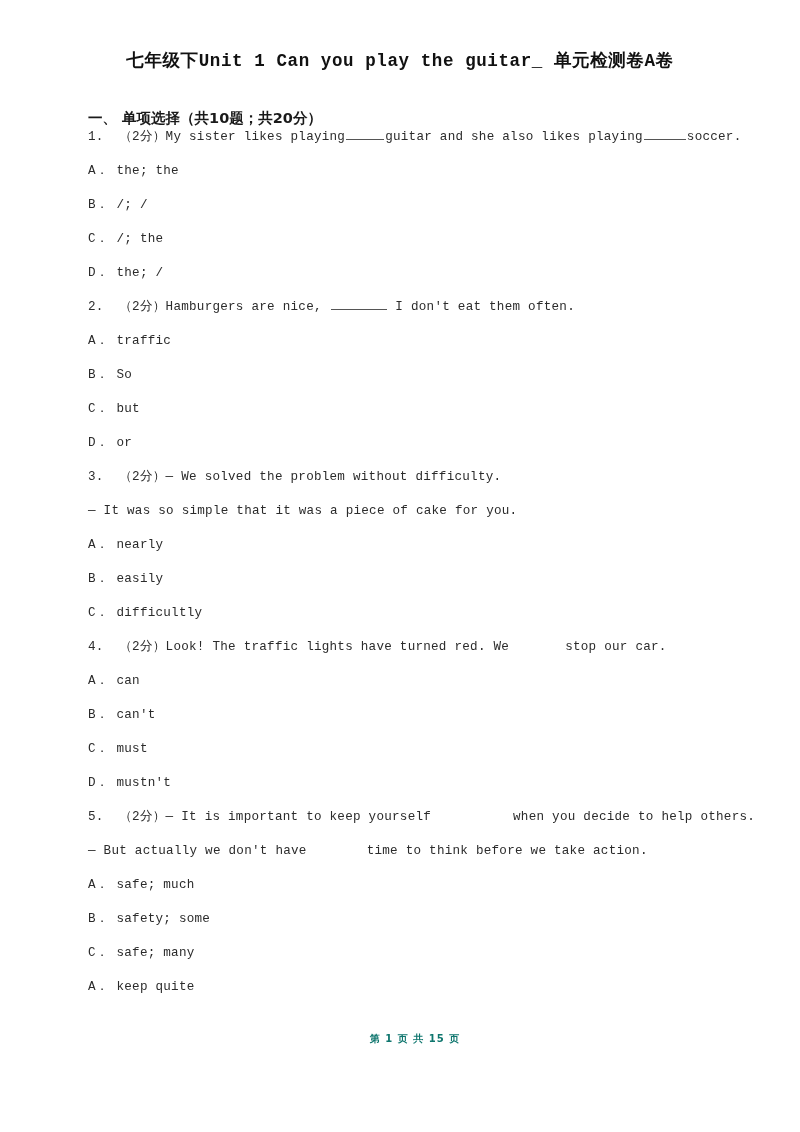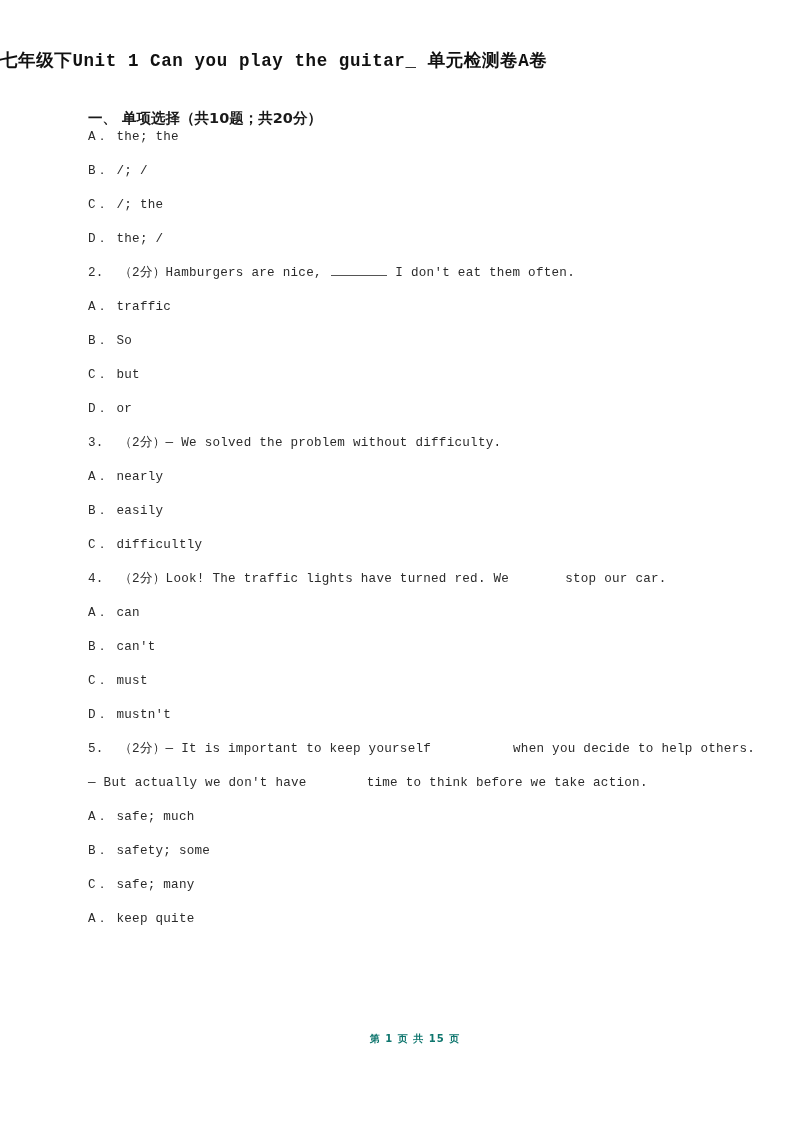--- a/index.html
+++ b/index.html
@@ -22,20 +22,21 @@
     width: 800px;
     height: 1132px;
     overflow: hidden;
   }
 
   .doc-title {
     position: absolute;
     top: 48px;
     left: 0;
     width: 800px;
+    text-align: center;
     font-family: "Liberation Mono", "DejaVu Sans Mono", monospace;
     font-size: 17.5px;
     font-weight: 700;
     letter-spacing: 0.6px;
     color: #111111;
     white-space: nowrap;
   }
 
   .section-header {
     position: absolute;
@@ -110,30 +111,32 @@
 </head>
 <body>
 
 <div class="page">
 
   <div class="doc-title">七年级下Unit 1 Can you play the guitar_ 单元检测卷A卷</div>
 
   <div class="section-header">一、  单项选择（共10题；共20分）</div>
 
   <div class="qa-flow" id="qa-flow">
+      <div class="q-line"><span class="qnum">1.</span>  <span class="marks">（2分）</span><span class="">My sister likes playing</span><span class="blank-ul" style="width: 38px;"></span><span class="">guitar and she also likes playing</span><span class="blank-ul" style="width: 42px;"></span><span class="">soccer.</span></div>
       <div class="opt-line"><span class="optlabel">A．</span> <span class="">the; the</span></div>
       <div class="opt-line"><span class="optlabel">B．</span> <span class="">/; /</span></div>
       <div class="opt-line"><span class="optlabel">C．</span> <span class="">/; the</span></div>
       <div class="opt-line"><span class="optlabel">D．</span> <span class="">the; /</span></div>
       <div class="q-line"><span class="qnum">2.</span>  <span class="marks">（2分）</span><span class="">Hamburgers are nice, </span><span class="blank-ul" style="width: 56px;"></span><span class=""> I don't eat them often.</span></div>
       <div class="opt-line"><span class="optlabel">A．</span> <span class="">traffic</span></div>
       <div class="opt-line"><span class="optlabel">B．</span> <span class="">So</span></div>
       <div class="opt-line"><span class="optlabel">C．</span> <span class="">but</span></div>
       <div class="opt-line"><span class="optlabel">D．</span> <span class="">or</span></div>
       <div class="q-line"><span class="qnum">3.</span>  <span class="marks">（2分）</span><span class="">— We solved the problem without difficulty.</span></div>
+      <div class="q-subline"><span class="">— It was so simple that it was a piece of cake for you.</span></div>
       <div class="opt-line"><span class="optlabel">A．</span> <span class="">nearly</span></div>
       <div class="opt-line"><span class="optlabel">B．</span> <span class="">easily</span></div>
       <div class="opt-line"><span class="optlabel">C．</span> <span class="">difficultly</span></div>
       <div class="q-line"><span class="qnum">4.</span>  <span class="marks">（2分）</span><span class="">Look! The traffic lights have turned red. We</span><span class="blank-gap" style="width: 56px;"></span><span class="">stop our car.</span></div>
       <div class="opt-line"><span class="optlabel">A．</span> <span class="">can</span></div>
       <div class="opt-line"><span class="optlabel">B．</span> <span class="">can't</span></div>
       <div class="opt-line"><span class="optlabel">C．</span> <span class="">must</span></div>
       <div class="opt-line"><span class="optlabel">D．</span> <span class="">mustn't</span></div>
       <div class="q-line"><span class="qnum">5.</span>  <span class="marks">（2分）</span><span class="">— It is important to keep yourself</span><span class="blank-gap" style="width: 82px;"></span><span class="">when you decide to help others.</span></div>
       <div class="q-subline"><span class="">— But actually we don't have</span><span class="blank-gap" style="width: 60px;"></span><span class="">time to think before we take action.</span></div>

